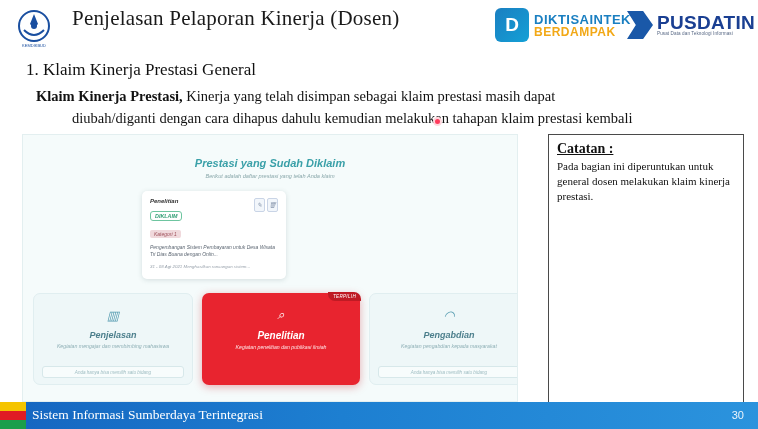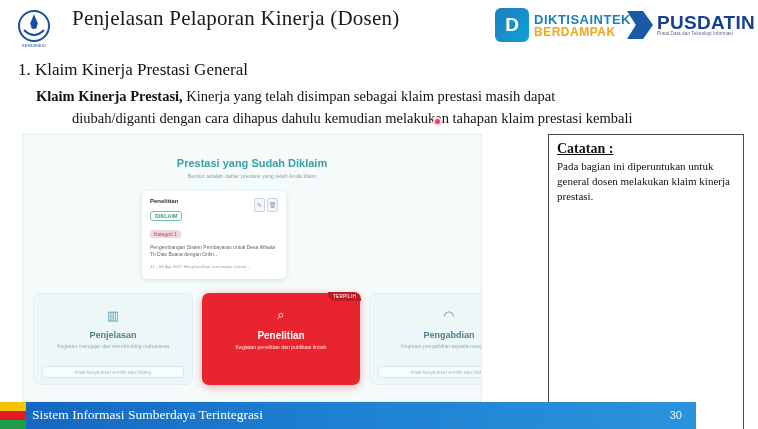--- a/index.html
+++ b/index.html
@@ -43,37 +43,37 @@
   .pusdatin-mark {
     width:26px; height:28px; background:#1a58a8;
     clip-path: polygon(0 0, 62% 0, 100% 50%, 62% 100%, 0 100%, 34% 50%);
   }
   .pusdatin-text { margin-left:4px; line-height:1; }
   .pusdatin-text .p1 { font-size:19px; font-weight:bold; color:#1a3f92; letter-spacing:0.3px;text-align:center; }
   .pusdatin-text .p2 { font-size:4.6px; color:#5a6a86; letter-spacing:0.1px; }
 
   
   .numbered {
-    position:absolute; left:18px; top:60px;
+    position:absolute; left:26px; top:60px;
     font-size:17px; color:#111;
     font-family: "Liberation Serif", serif;
     text-align: right;
   }
   .para {
     position:absolute; left:36px; top:86px; width:700px;
     font-size:14.5px; color:#111; line-height:1.5;
     font-family: "Liberation Serif", serif;
   }
   .para b { font-weight:bold; }
   .para .l2 { display:block; padding-left:36px; }
 
   
   .shot {
-    position:absolute; left:22px; top:134px; width:460px; height:268px;
-    background:#f5fbfb; border:1px solid #e3eff0; overflow:hidden;
+    position:absolute; left:22px; top:134px; width:496px; height:268px;
+    background:#f5fbfb; border:1px solid #e3eff0; overflow:hidden;font-style:italic;
   }
   .shot-title {
     position:absolute; left:0; right:0; top:22px; text-align:center;
     font-size:11px; font-weight:bold; color:#3aa0a8;
   }
   .shot-sub {
     position:absolute; left:0; right:0; top:38px; text-align:center;
     font-size:5.6px; color:#89a7aa;
   }
   
@@ -138,21 +138,21 @@
   .notes-title {
     font-size:14px; font-weight:bold; color:#111; text-decoration:underline;
     margin-bottom:2px;
   }
   .notes-body { font-size:11px; color:#111; line-height:1.38;font-family:Liberation Serif, serif; }
   .notes-sub { margin-top:2px; padding-left:14px; font-size:13.5px; line-height:1.38; }
   .notes-sub .mk { margin-left:-14px; }
 
   
   .footer {
-    position:absolute; left:0; bottom:0; width:696px; height:27px;
+    position:absolute; left:0; bottom:0; width:758px; height:27px;
     background: linear-gradient(90deg,#1565c0 0%, #1d7fd1 45%, #2b93dd 100%);
     color:#fff;
   }
   .footer-flag {
     position:absolute; left:0; top:0; width:26px; height:27px;
     background: linear-gradient(180deg, #f5c400 0%, #f5c400 33%, #e01b24 33%, #e01b24 66%, #1b9e4b 66%, #1b9e4b 100%);
   }
   .footer-text {
     position:absolute; left:32px; top:5px; font-size:13.5px;
     font-family: "Liberation Serif", serif;

